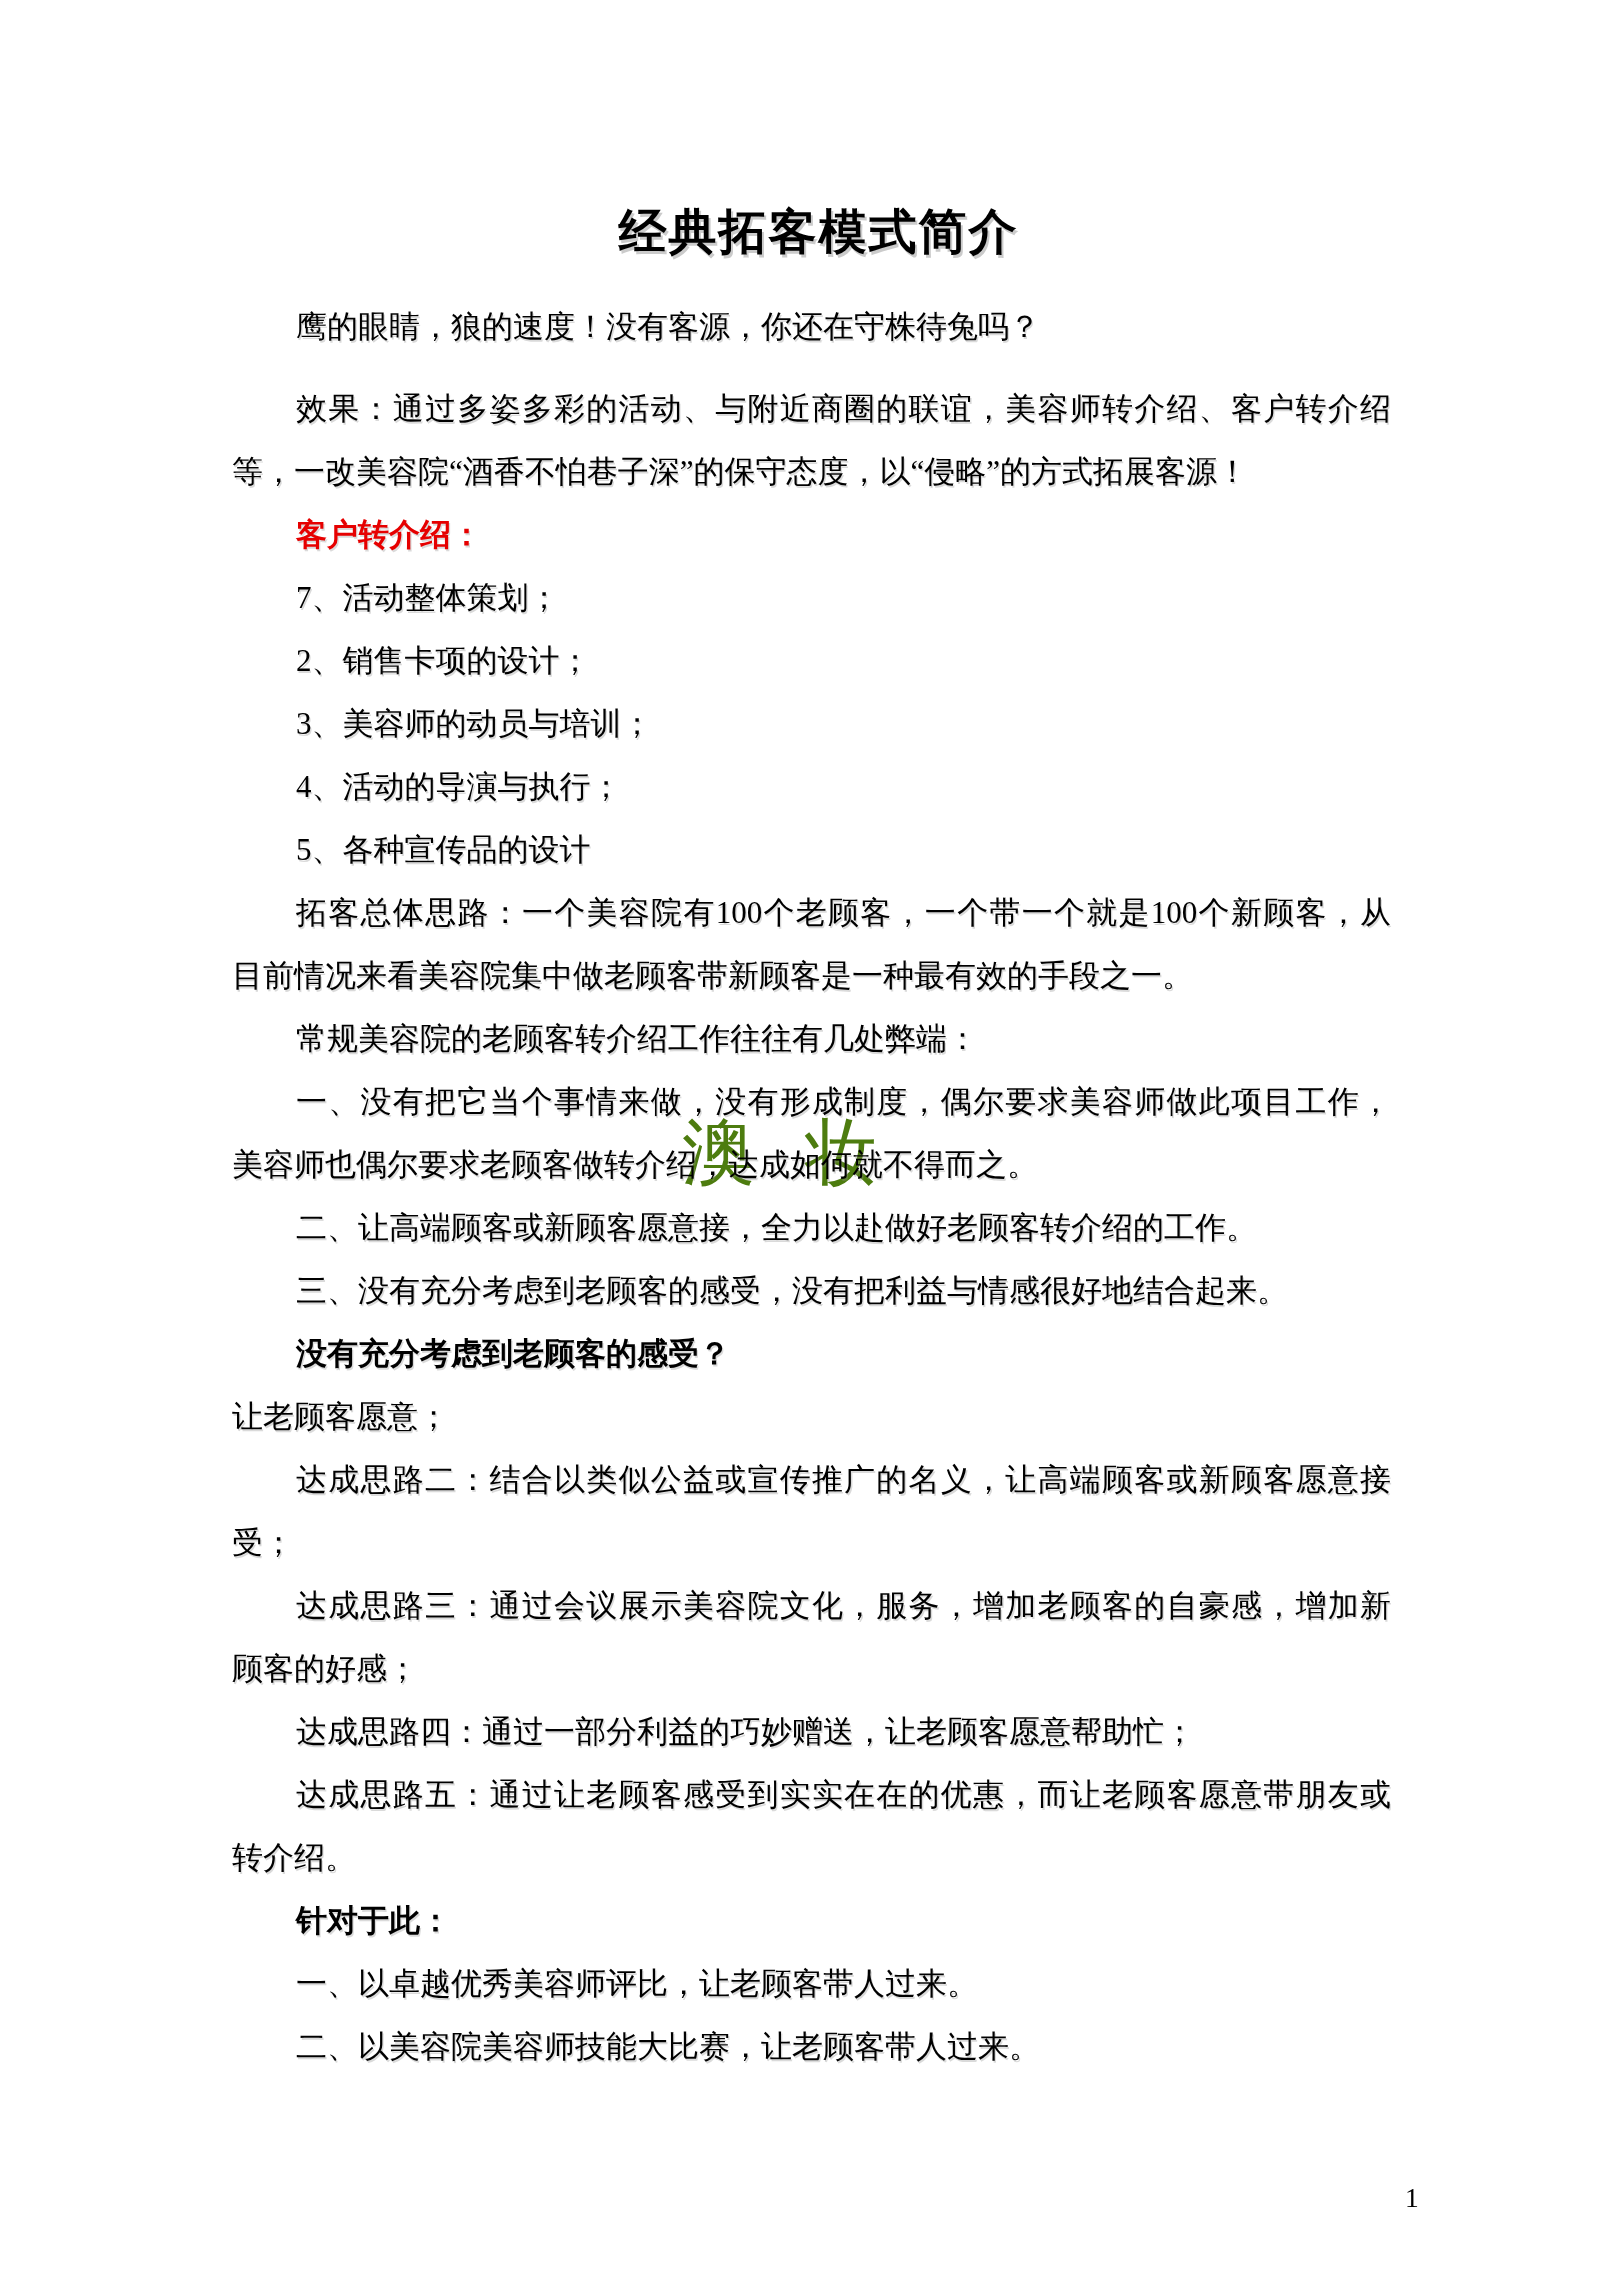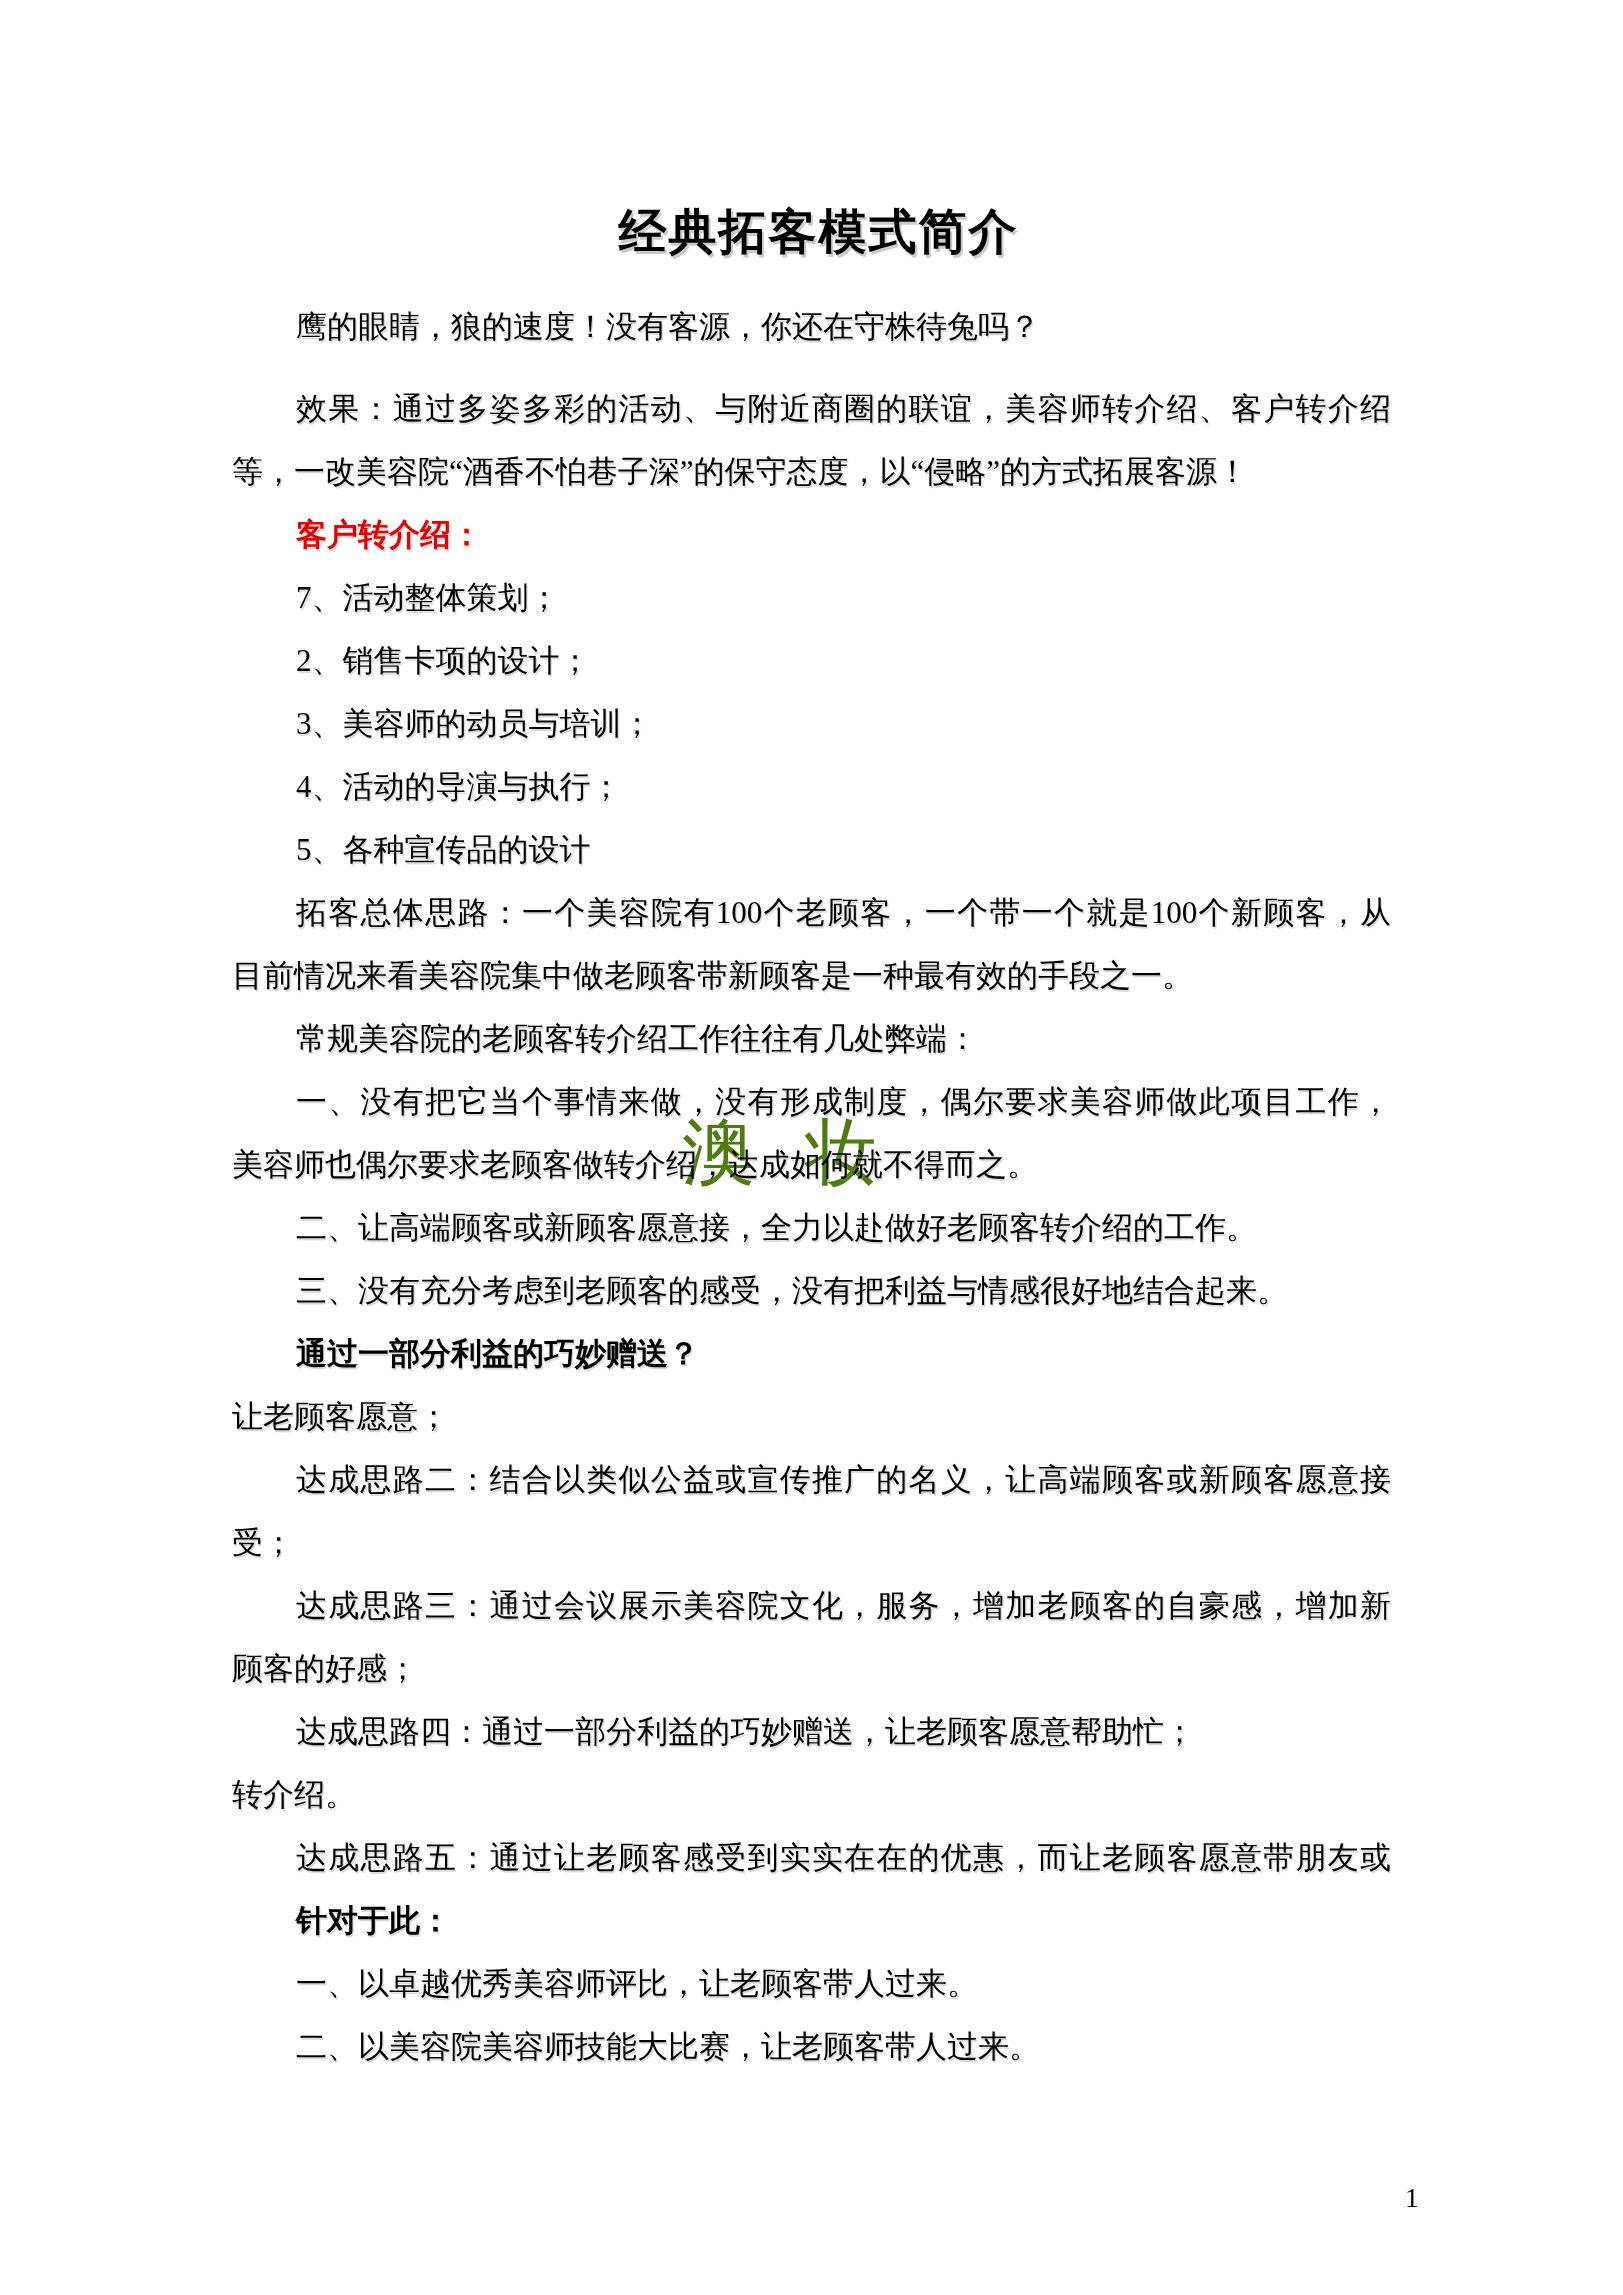--- a/index.html
+++ b/index.html
@@ -88,28 +88,28 @@
       <div class="line indent">3、美容师的动员与培训；</div>
       <div class="line indent">4、活动的导演与执行；</div>
       <div class="line indent">5、各种宣传品的设计</div>
       <div class="line indent justify">拓客总体思路：一个美容院有100个老顾客，一个带一个就是100个新顾客，从</div>
       <div class="line">目前情况来看美容院集中做老顾客带新顾客是一种最有效的手段之一。</div>
       <div class="line indent">常规美容院的老顾客转介绍工作往往有几处弊端：</div>
       <div class="line indent justify">一、没有把它当个事情来做，没有形成制度，偶尔要求美容师做此项目工作，</div>
       <div class="line">美容师也偶尔要求老顾客做转介绍，达成如何就不得而之。</div>
       <div class="line indent">二、让高端顾客或新顾客愿意接，全力以赴做好老顾客转介绍的工作。</div>
       <div class="line indent">三、没有充分考虑到老顾客的感受，没有把利益与情感很好地结合起来。</div>
-      <div class="line indent bold">通过一部分利益的巧妙赠送？</div>
+      <div class="line indent bold">没有充分考虑到老顾客的感受？</div>
       <div class="line">让老顾客愿意；</div>
       <div class="line indent justify">达成思路二：结合以类似公益或宣传推广的名义，让高端顾客或新顾客愿意接</div>
       <div class="line">受；</div>
       <div class="line indent justify">达成思路三：通过会议展示美容院文化，服务，增加老顾客的自豪感，增加新</div>
       <div class="line">顾客的好感；</div>
       <div class="line indent">达成思路四：通过一部分利益的巧妙赠送，让老顾客愿意帮助忙；</div>
+      <div class="line indent justify">达成思路五：通过让老顾客感受到实实在在的优惠，而让老顾客愿意带朋友或</div>
       <div class="line">转介绍。</div>
-      <div class="line indent justify">达成思路五：通过让老顾客感受到实实在在的优惠，而让老顾客愿意带朋友或</div>
       <div class="line indent bold">针对于此：</div>
       <div class="line indent">一、以卓越优秀美容师评比，让老顾客带人过来。</div>
       <div class="line indent">二、以美容院美容师技能大比赛，让老顾客带人过来。</div>
     </div>
   <div class="page-number">1</div>
 </div>
 
 
 </body></html>

